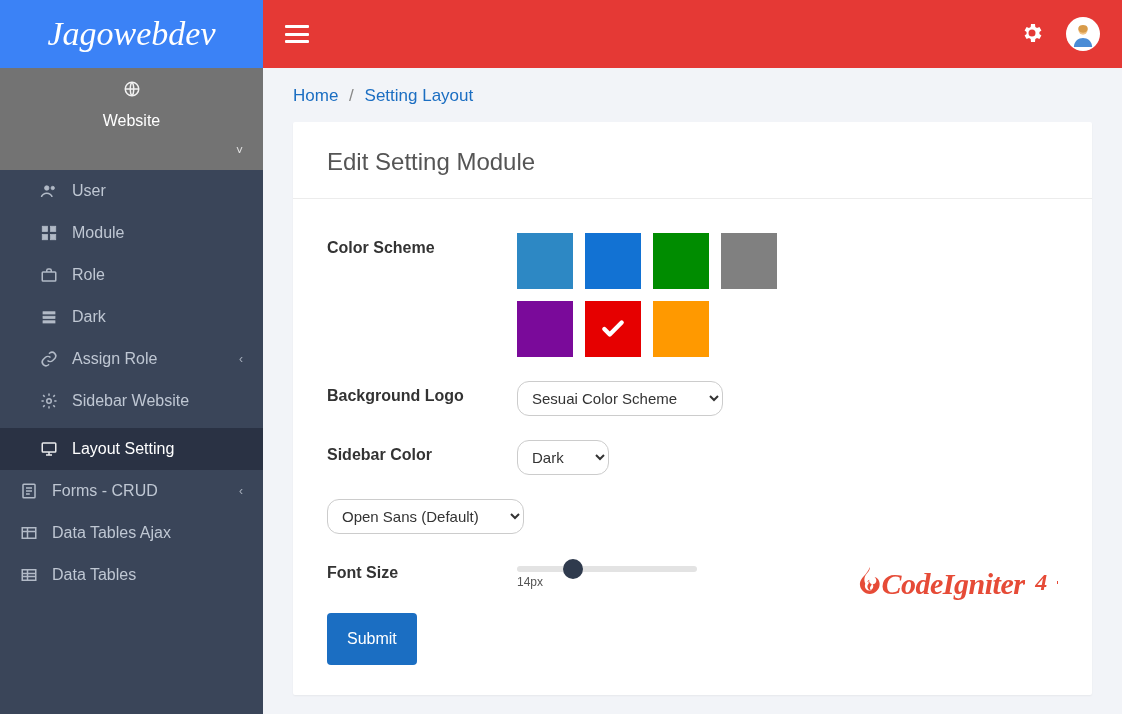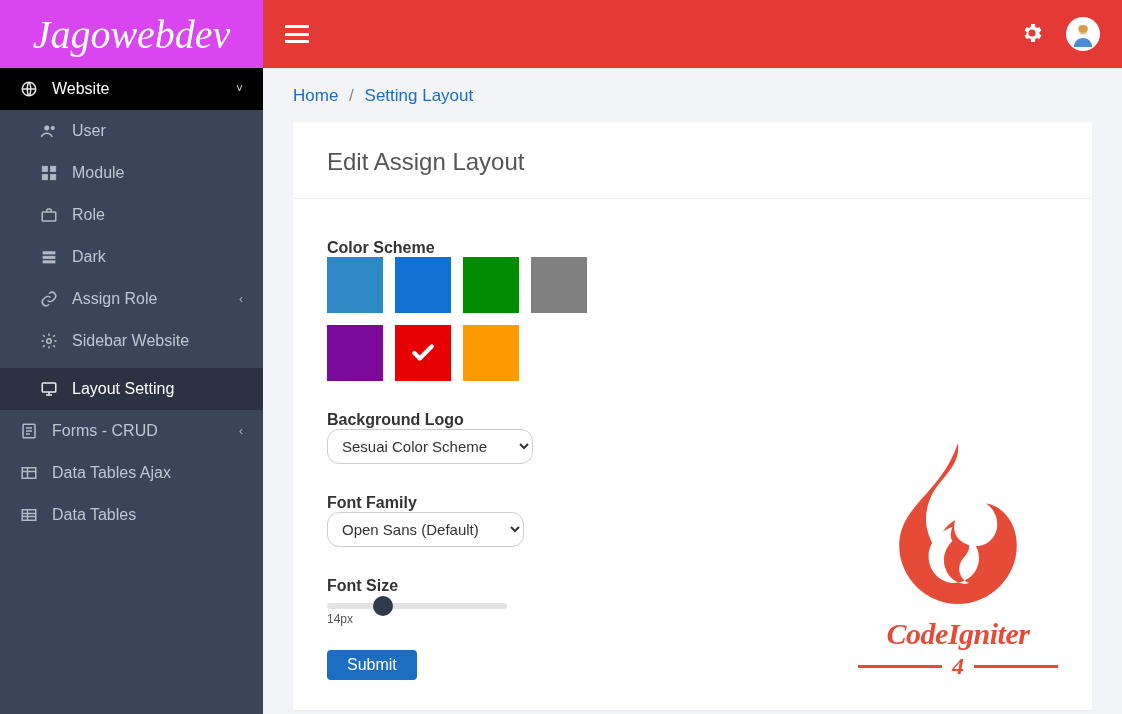--- a/index.html
+++ b/index.html
@@ -18,47 +18,48 @@
   .sidebar {
     width: 263px;
     background: #3a4559;
     color: #cdd3dd;
     display: flex;
     flex-direction: column;
     flex-shrink: 0;
   }
   .sidebar .logo {
     height: 68px;
-    background: #d946ef;
+    background: #3b82f6;
     color: #fff;
     display: flex;
     align-items: center;
     justify-content: center;
     font-family: "Brush Script MT", cursive;
-    font-size: 40px;
+    font-size: 34px;
     font-style: italic;
     text-align: center;
   }
   .nav {
     list-style: none;
   }
   .nav .item,
   .nav .subitem {
     display: flex;
     align-items: center;
     padding: 12px 20px;
     gap: 14px;
     cursor: pointer;
     font-size: 16px;
     color: #bfc7d3;
     position: relative;
   }
   .nav .item.top-active {
-    background: #000000;
+    background: #737373;
     color: #fff;
+    flex-direction: column;
   }
   .nav .item .chev,
   .nav .subitem .chev {
     margin-left: auto;
     font-size: 12px;
     opacity: 0.8;
   }
   .nav .subitem { padding-left: 40px; }
   .nav .subitem.active {
     background: #2a3244;
@@ -142,21 +143,20 @@
   .card-body {
     padding: 34px 34px 30px;
     display: flex;
     gap: 30px;
   }
   .form-area { flex: 1; min-width: 0; }
   .row {
     display: flex;
     align-items: flex-start;
     margin-bottom: 24px;
-    flex-direction: column;
   }
   .row .label {
     width: 190px;
     font-weight: 600;
     color: #333;
     padding-top: 6px;
     font-size: 16px;
   }
   .row .control { flex: 1; }
   .swatches {
@@ -209,31 +209,31 @@
   }
   .font-size-readout {
     margin-top: 0;
     color: #555;
     font-size: 12px;
   }
   .submit-btn {
     background: #1b6ec2;
     color: #fff;
     border: none;
-    padding: 6px 20px;
+    padding: 17px 20px;
     font-size: 16px;
     border-radius: 4px;
     cursor: pointer;
   }
   .brand-logo {
     width: 200px;
     flex-shrink: 0;
     align-self: flex-end;
     display: flex;
-    flex-direction: column;
+    flex-direction: row;
     align-items: center;
     color: #e64b37;
     font-family: Georgia, serif;
   }
   .brand-logo .title1 {
     font-size: 30px;
     font-weight: 700;
     font-style: italic;
     margin-top: 6px;
     letter-spacing: -0.5px;
@@ -395,21 +395,21 @@
       </div>
     </header>
 
     <nav class="crumbs">
       <a href="#">Home</a>
       <span class="sep">/</span>
       <a href="#">Setting Layout</a>
     </nav>
 
     <section class="card">
-      <div class="card-header">Edit Assign Layout</div>
+      <div class="card-header">Edit Setting Module</div>
       <div class="card-body">
         <div class="form-area">
 
           <div class="row">
             <div class="label">Color Scheme</div>
             <div class="control">
               <div class="swatches" id="swatches">
                   <div class="swatch" style="background: rgb(45, 136, 196);"></div>
                   <div class="swatch" style="background: rgb(18, 114, 211);"></div>
                   <div class="swatch" style="background: rgb(0, 140, 0);"></div>
@@ -427,23 +427,30 @@
 
           <div class="row">
             <div class="label">Background Logo</div>
             <div class="control">
               <select class="form-select">
                 <option>Sesuai Color Scheme</option>
               </select>
             </div>
           </div>
 
-
           <div class="row">
-            <div class="label">Font Family</div>
+            <div class="label">Sidebar Color</div>
+            <div class="control">
+              <select class="form-select">
+                <option>Dark</option>
+              </select>
+            </div>
+          </div>
+
+          <div class="row">
             <div class="control">
               <select class="form-select">
                 <option>Open Sans (Default)</option>
               </select>
             </div>
           </div>
 
           <div class="row">
             <div class="label">Font Size</div>
             <div class="control">

